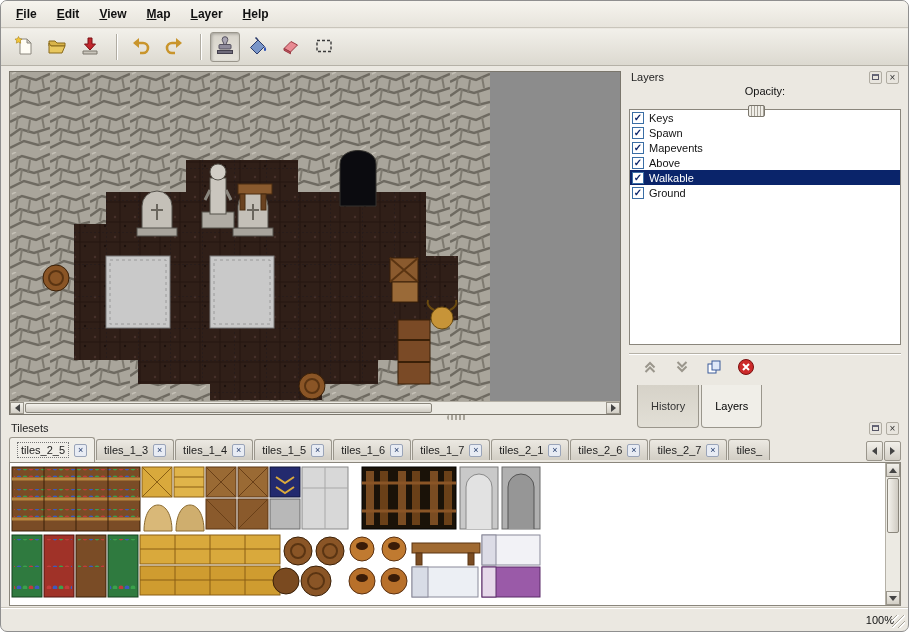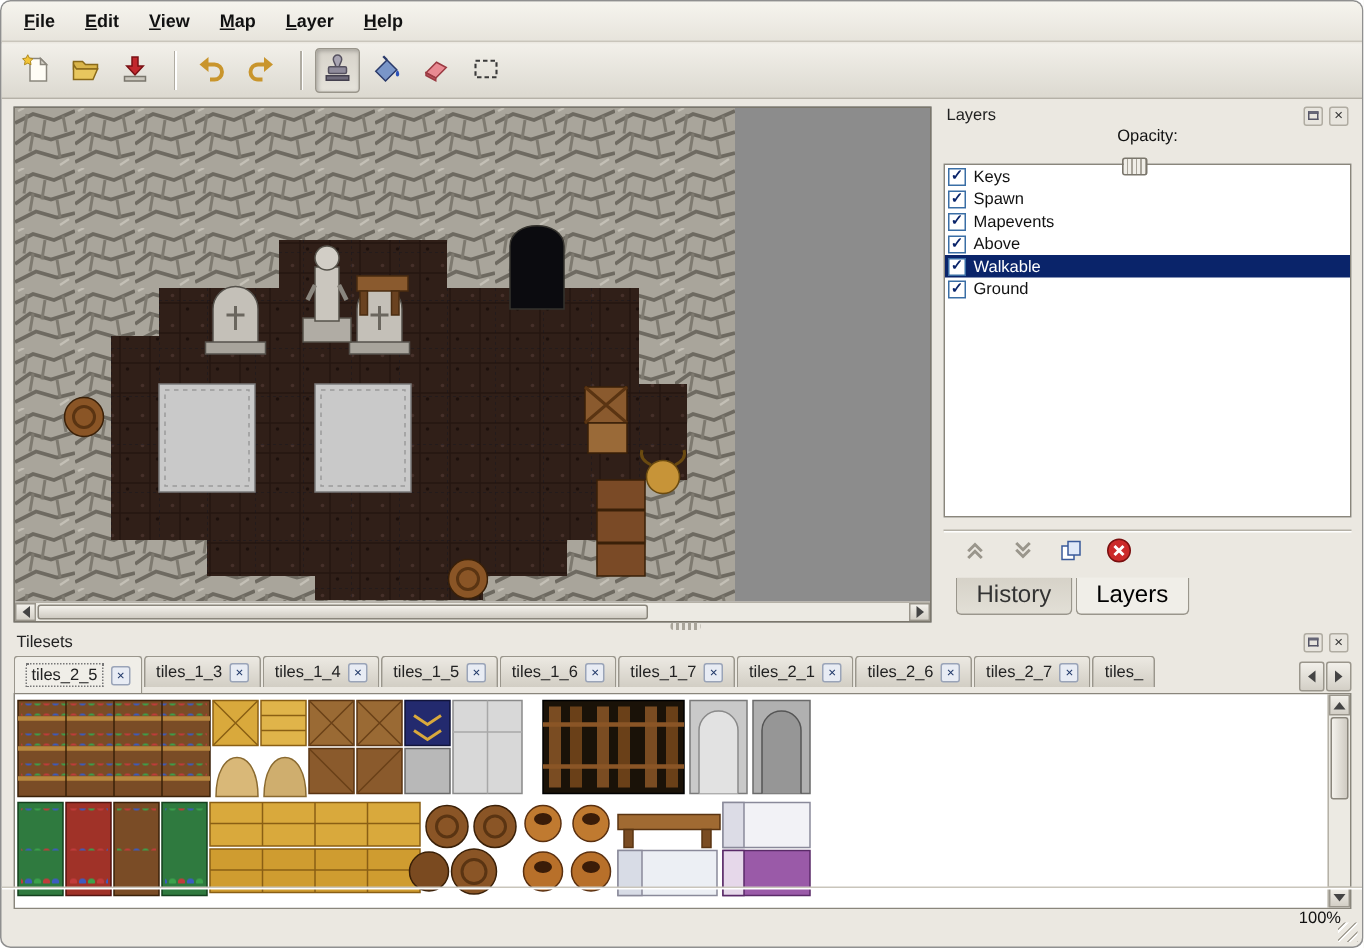--- a/index.html
+++ b/index.html
@@ -84,32 +84,32 @@
   .layer-row.selected { background: #0a246a; color: #fff; }
   .checkbox { flex: 0 0 auto; width: 12px; height: 12px; background: #fff; border: 1px solid #3a6ea5;
     font-size: 10px; line-height: 10px; text-align: center; color: #0a246a; font-weight: bold; }
 
   .layer-buttons { margin-top: 8px; height: 28px; display: flex; align-items: center; gap: 10px; padding: 2px 10px 0;
     border-top: 1px solid #b5b1a7; box-shadow: inset 0 1px 0 #fff; }
   .layer-btn { width: 22px; height: 22px; display: flex; align-items: center; justify-content: center;
     border: 1px solid transparent; border-radius: 3px; }
 
   .panel-tabs { display: flex; margin-top: 4px; padding-left: 8px; }
-  .panel-tab { padding: 3px 13px; font-size: 16px; border: 1px solid #9a968c; border-top: none;
+  .panel-tab { padding: 15px 13px; font-size: 11px; border: 1px solid #9a968c; border-top: none;
     background: linear-gradient(#d6d2c8,#e2dfd6); border-radius: 0 0 4px 4px; margin-right: 2px; color: #333; }
   .panel-tab.active { background: #f0eee8; color: #000; }
 
   
   .splitter-handle { position: absolute; left: 446px; top: 414px; width: 20px; height: 5px;
     background: repeating-linear-gradient(90deg, #a8a49a 0 2px, transparent 2px 4px); border-radius: 2px; }
 
   
   .tilesets-panel { position: absolute; left: 8px; top: 419px; width: 892px; height: 185px; }
   .ts-tabbar { display: flex; align-items: flex-end; height: 26px; position: relative; }
-  .ts-tabs { display: flex; align-items: flex-start; overflow: hidden; width: calc(100% - 38px); margin-top: 44px; }
+  .ts-tabs { display: flex; align-items: center; overflow: hidden; width: calc(100% - 38px); margin-top: 44px; }
   .ts-tab { flex: 0 0 auto; display: flex; align-items: center; gap: 5px; height: 21px; padding: 2px 7px;
     font-size: 11px; border: 1px solid #9a968c; border-bottom: none; border-radius: 3px 3px 0 0;
     background: linear-gradient(#ece9e2,#d2cec4); margin-right: 1px; color: #222; }
   .ts-tab.active { height: 25px; background: #f0eee8; }
   .ts-tab.active .ts-label { border: 1px dotted #777; padding: 1px 3px; }
   .ts-label { white-space: nowrap; }
   .ts-close { width: 13px; height: 13px; font-size: 9px; line-height: 11px; text-align: center;
     color: #223a6a; border: 1px solid #9aa4b8; background: #e8ecf4; border-radius: 2px; }
   .ts-arrows { position: absolute; right: 0; bottom: 1px; display: flex; gap: 1px; }
   .ts-arrow { width: 17px; height: 20px; display: flex; align-items: center; justify-content: center;
@@ -118,21 +118,21 @@
   .ts-content { position: relative; height: 144px; background: #fff; border: 1px solid #8a867c; }
   .ts-view { position: absolute; left: 0; top: 0; bottom: 0; right: 15px; overflow: hidden; background: #fff; }
   .vscroll { position: absolute; right: 0; top: 0; bottom: 0; width: 15px;
     background: #eceae3; border-left: 1px solid #b5b1a7; display: flex; flex-direction: column; }
   .vscroll .sb-btn { width: auto; height: 14px; }
   .vtrack { flex: 1; position: relative; }
   .vthumb { position: absolute; top: 1px; left: 1px; right: 1px; height: 48%;
     background: linear-gradient(90deg,#f4f2ec,#cfcbc2); border: 1px solid #8a867c; border-radius: 2px; }
 
   
-  .statusbar { position: absolute; left: 0; right: 0; bottom: 0; height: 40px;
+  .statusbar { position: absolute; left: 0; right: 0; bottom: 0; height: 24px;
     border-top: 1px solid #c9c5bb; box-shadow: inset 0 1px 0 #fff;
     display: flex; align-items: center; justify-content: flex-end; padding-right: 14px; font-size: 11px; }
   .grip { position: absolute; right: 3px; bottom: 3px; width: 13px; height: 13px;
     background: repeating-linear-gradient(135deg, transparent 0 3px, #a8a49a 3px 4px, #fdfdfd 4px 5px); }
 </style>
 </head>
 <body>
 
 <div class="window">
 

